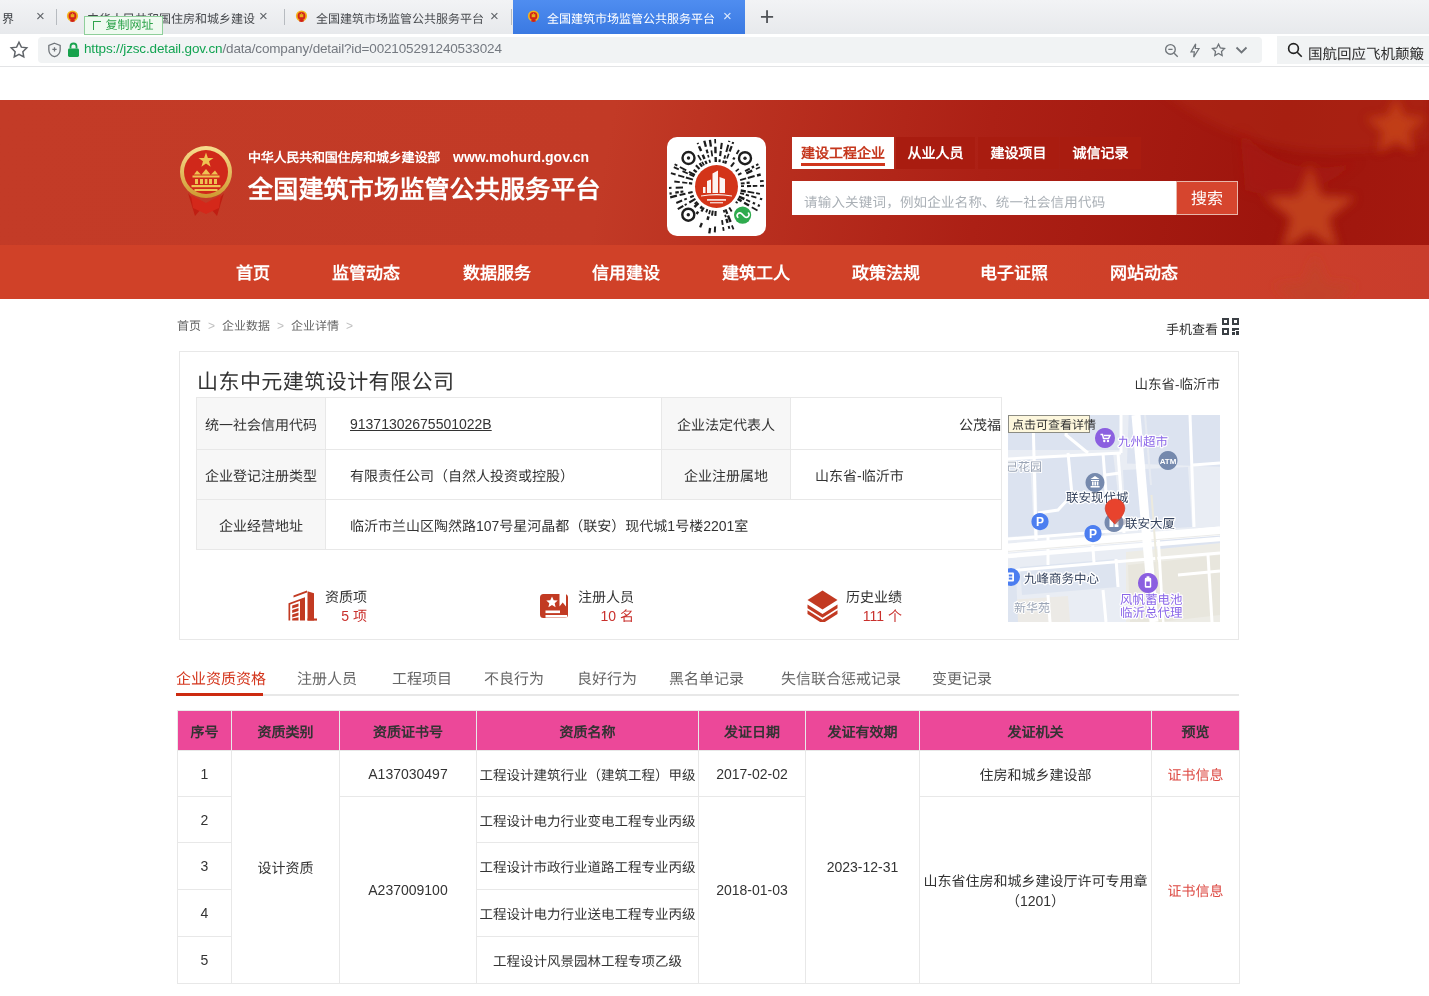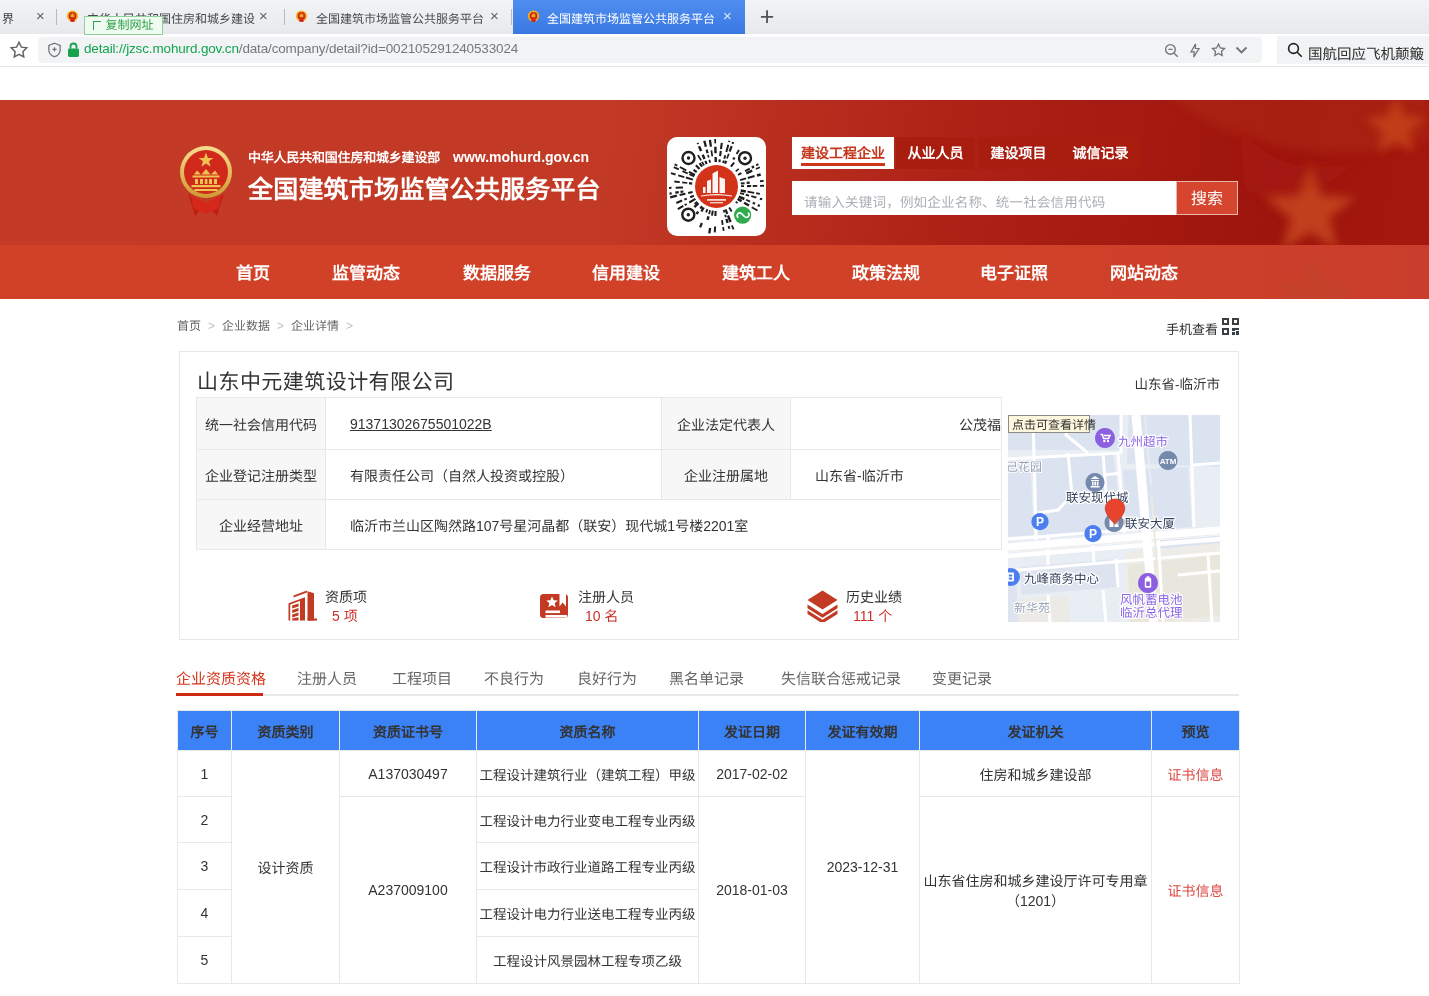--- a/index.html
+++ b/index.html
@@ -55,35 +55,35 @@
 #crumb { position:absolute; left:177px; top:316px; font-size:12px; color:#666; }
 #crumb .sep { color:#c0c0c0; margin:0 7px; }
 #mobileview { position:absolute; right:211px; top:319px; font-size:13px; color:#333; }
 #companybox { position:absolute; left:179px; top:351px; width:1060px; height:289px; border:1px solid #e8e8e8; background:#fff; }
 #cmp-title { position:absolute; left:17px; top:13px; font-size:21px; letter-spacing:0.45px; color:#333; }
 #cmp-loc { position:absolute; right:18px; top:21px; font-size:13.5px; color:#333; }
 table.info { position:absolute; left:16px; top:45px; border-collapse:collapse; table-layout:fixed; }
 table.info td { border:1px solid #e8e8e8; font-size:14px; color:#333; height:50px; }
 table.info td.lbl { background:#f7f7f7; text-align:center; width:129px; }
 table.info td.val { padding-left:24px; }
-#stats { position:absolute; left:0; top:237px; width:1060px; height:50px; }
+#stats { position:absolute; left:0; top:237px; width:1060px; height:50px;text-align:right; }
 .stat { position:absolute; top:0; display:flex; }
 .stat svg { display:block; }
 .stat .txt { margin-left:7px; padding-top:1px; }
 .stat .s1 { font-size:14px; color:#333; line-height:15px; }
 .stat .s2 { font-size:14px; color:#c9302c; margin-top:4px; padding-left:7px; line-height:15px; }
 #mapbox { position:absolute; left:828px; top:63px; width:212px; height:207px; overflow:hidden; }
 
 #tabs2 { position:absolute; left:179px; top:666px; width:1060px; height:30px; border-bottom:2px solid #e8e8e8; }
 .t2 { position:absolute; top:1px; font-size:15px; color:#666; }
 .t2.act { color:#d4361d; }
 #t2line { position:absolute; left:-3px; bottom:-2px; width:87px; height:3px; background:#cc2a10; }
 
 table.data { position:absolute; left:177px; top:710px; border-collapse:collapse; table-layout:fixed; width:1062px; }
-table.data th { background:#3b82f6; font-size:14px; color:#333; font-weight:bold; height:40px; border:1px solid #e8e8e8; }
+table.data th { background:#ec4899; font-size:14px; color:#333; font-weight:bold; height:40px; border:1px solid #e8e8e8; }
 table.data td { font-size:14px; color:#333; text-align:center; border:1px solid #e8e8e8; height:46px; overflow:hidden; }
 table.data td.nw { white-space:nowrap; font-size:13.5px; }
 table.data .red { color:#dd4a43; }
 </style>
 </head>
 <body>
 <div id="page">
 
 <div id="tabbar">
   <div class="tabtitle" style="left:2px;color:#3a3d41;">界</div>
@@ -143,21 +143,21 @@
       </svg>
 <svg style="position:absolute;left:1187px;top:8px;" width="16" height="17" viewBox="0 0 24 24" fill="none" stroke="#6f7479" stroke-width="1.8">
         <path d="M13 2L6 14h5l-1 8 8-13h-5.5z"></path>
       </svg>
 <svg style="position:absolute;left:1210px;top:8px;" width="17" height="17" viewBox="0 0 24 24" fill="none" stroke="#6f7479" stroke-width="1.8">
         <path d="M12 3l2.6 5.4 5.9.8-4.3 4.1 1 5.8-5.2-2.8-5.2 2.8 1-5.8L3.5 9.2l5.9-.8z"></path>
       </svg>
 <svg style="position:absolute;left:1235px;top:12px;" width="13" height="9" viewBox="0 0 13 9" fill="none" stroke="#6f7479" stroke-width="1.8">
         <path d="M1.5,1.5 L6.5,6.5 L11.5,1.5"></path>
       </svg>
-  <div id="urltext"><span class="grn">detail://jzsc.mohurd.gov.cn</span><span class="gry">/data/company/detail?id=002105291240533024</span></div>
+  <div id="urltext"><span class="grn">https://jzsc.detail.gov.cn</span><span class="gry">/data/company/detail?id=002105291240533024</span></div>
   <div id="searchbox">
         <svg style="position:absolute;left:9px;top:5px;" width="18" height="18" viewBox="0 0 24 24" fill="none" stroke="#222" stroke-width="2.2">
           <circle cx="10" cy="10" r="6.5"></circle>
           <path d="M15 15l6 6"></path>
         </svg>
         <span>国航回应飞机颠簸</span>
       </div>
 </div>
 
 <div id="header">

